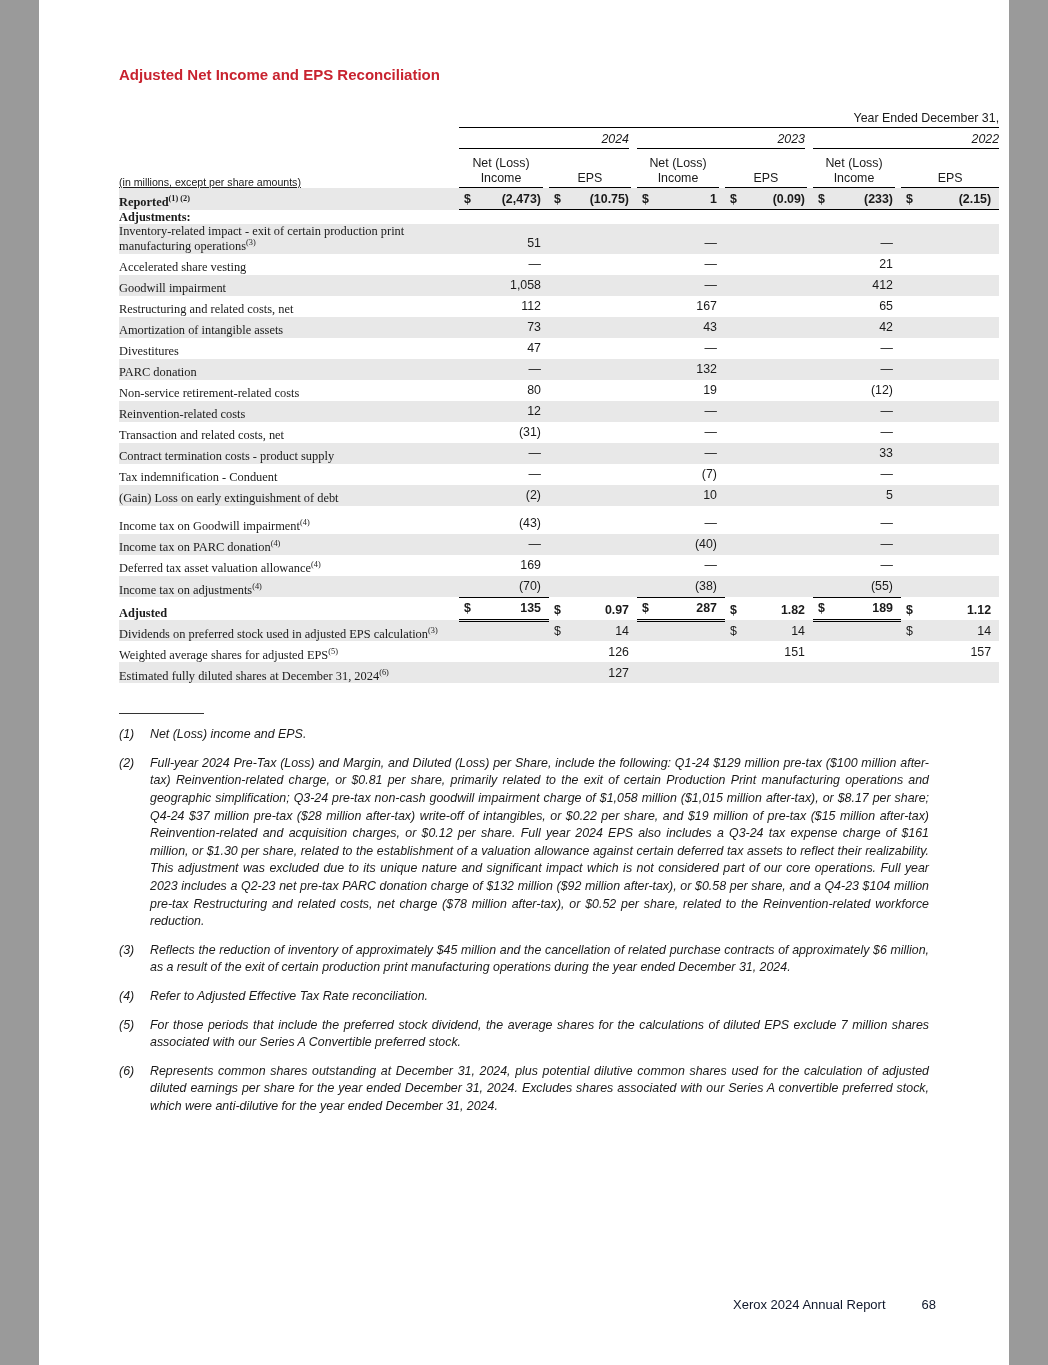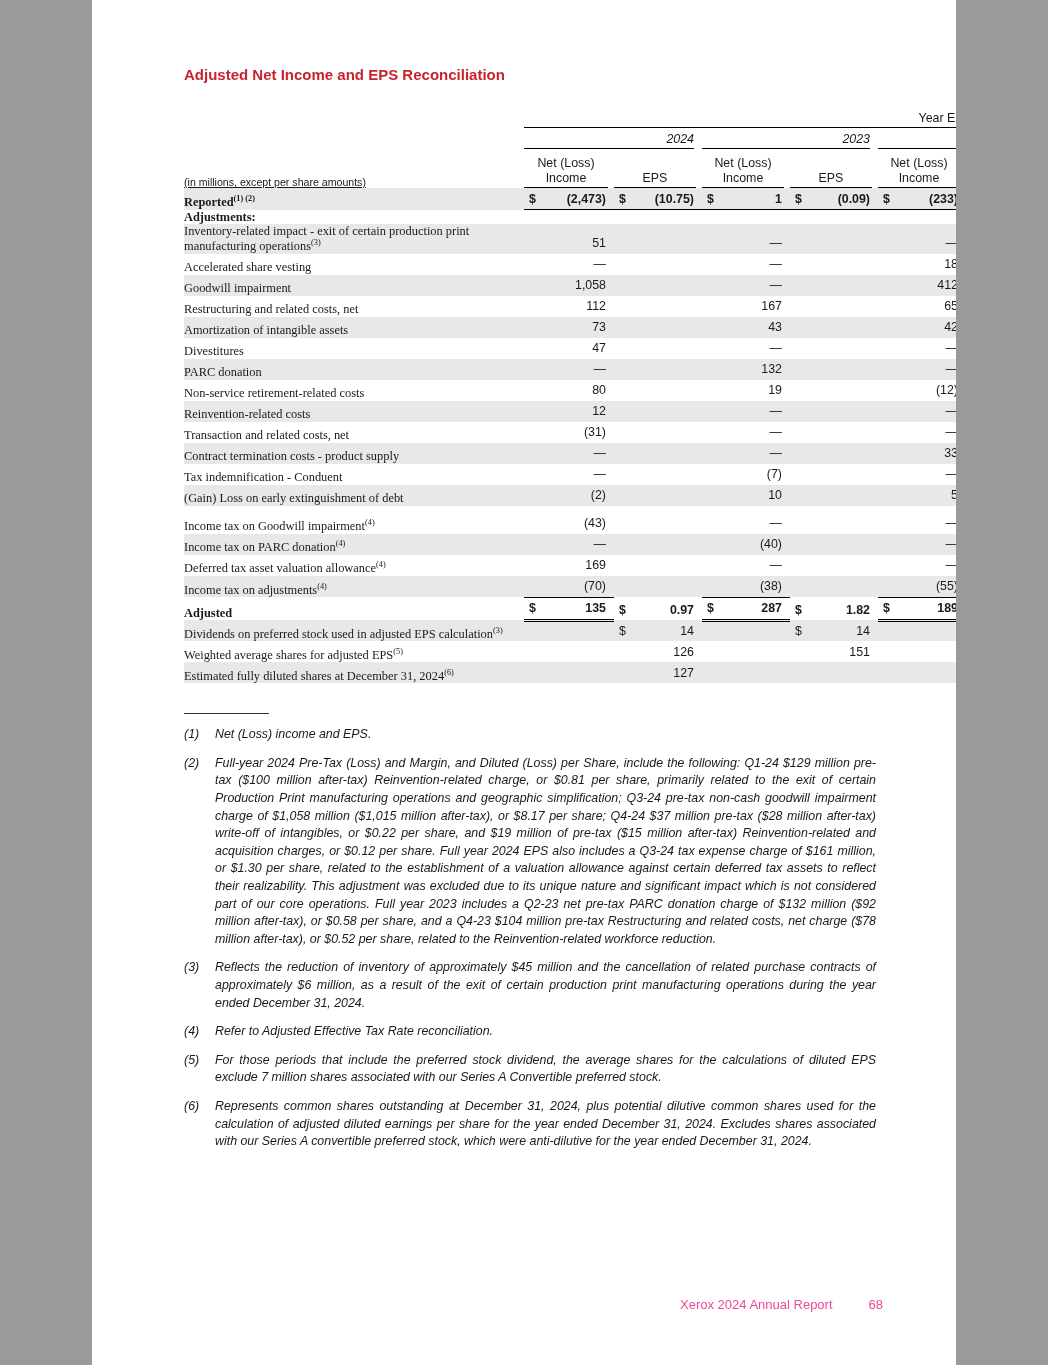--- a/index.html
+++ b/index.html
@@ -1,19 +1,19 @@
 <!DOCTYPE html>
 <html><head>
 <meta charset="utf-8">
 <style>
   html,body { margin:0; padding:0; background:#9a9a9a; }
   .page {
-    position:relative; width:852px; height:1365px; margin:0 auto;
+    position:relative; width:970px; height:1365px; margin:0 auto;
     background:#ffffff; overflow:hidden;
-    font-family:"Liberation Sans", sans-serif; color:#1a1a1a;padding-left:12px;
+    font-family:"Liberation Sans", sans-serif; color:#1a1a1a;
   }
   .content { padding:66px 80px 0 80px; }
 
   .doc-title { font-size:15px; font-weight:bold; margin:0 0 24px 0; }
 
   
   table.fin { width:880px; border-collapse:collapse; table-layout:fixed; font-size:12.4px; }
   table.fin td { padding:0; vertical-align:bottom; }
   col.c-lbl { width:340px; }
   col.c-p0 { width:90px; } col.c-p1 { width:88px; } col.c-p2 { width:88px; }
@@ -256,21 +256,21 @@
             </td>
             <td class="pair i3">
               <span class="pairin">
                 <span class="ds"></span>
                 <span class="val"></span>
               </span>
             </td>
             <td class="pair i4">
               <span class="pairin">
                 <span class="ds"></span>
-                <span class="val">18</span>
+                <span class="val">21</span>
               </span>
             </td>
             <td class="pair i5">
               <span class="pairin">
                 <span class="ds"></span>
                 <span class="val"></span>
               </span>
             </td>
           </tr>
           <tr class="shaded">
@@ -1042,17 +1042,17 @@
           <span class="fn-num">(5)</span>
           <span class="fn-text">For those periods that include the preferred stock dividend, the average shares for the calculations of diluted EPS exclude 7 million shares associated with our Series A Convertible preferred stock.</span>
         </div>
         <div class="fn">
           <span class="fn-num">(6)</span>
           <span class="fn-text">Represents common shares outstanding at December 31, 2024, plus potential dilutive common shares used for the calculation of adjusted diluted earnings per share for the year ended December 31, 2024. Excludes shares associated with our Series A convertible preferred stock, which were anti-dilutive for the year ended December 31, 2024.</span>
         </div>
       </div>
   </div>
 
-  <div class="footer" style="color: #ec4899; align-items: flex-end;">
+  <div class="footer" style="color: #0f172a; align-items: flex-end;">
     <span>Xerox 2024 Annual Report</span>
     <span class="pgnum">68</span>
   </div>
 </div>
 
 </body></html>

